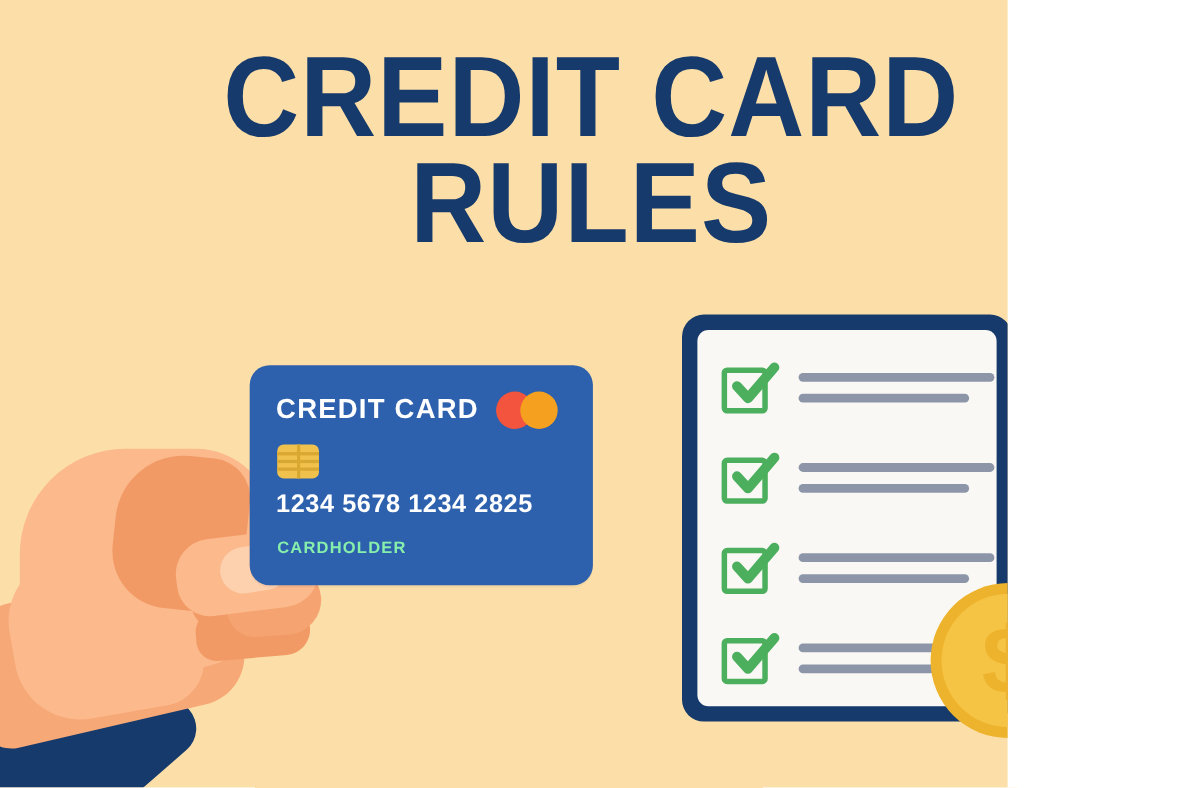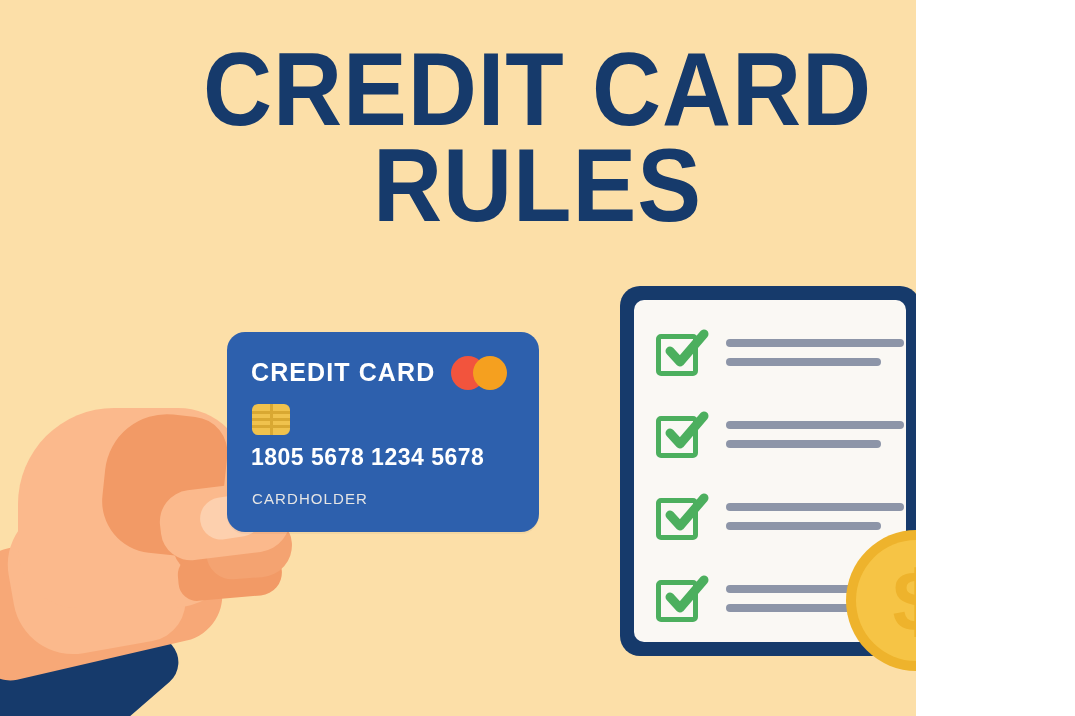--- a/index.html
+++ b/index.html
@@ -230,22 +230,22 @@
     font-family: "Liberation Sans", sans-serif;
     font-weight: bold;
     font-size: 23px;
     letter-spacing: 0.5px;
     white-space: nowrap;
   }
   .card-holder {
     position: absolute;
     left: 25px;
     top: 158px;
-    color: #e5e5e5;
-    font-weight: normal;
+    color: #86efac;
+    font-weight: bold;
     font-size: 15px;
     letter-spacing: 1.1px;
     white-space: nowrap;
   }
 
   
   .clipboard {
     position: absolute;
     left: 620px;
     top: 286px;
@@ -372,21 +372,21 @@
   <div class="credit-card">
     <div class="card-brand">CREDIT CARD</div>
     <div class="card-logo">
       <div class="logo-circle logo-left"></div>
       <div class="logo-circle logo-right"></div>
     </div>
     <div class="card-chip">
       <div class="chip-line l1"></div>
       <div class="chip-line l2"></div>
     </div>
-    <div class="card-number">1805 5678 1234 5678</div>
+    <div class="card-number">1234 5678 1234 2825</div>
     <div class="card-holder">CARDHOLDER</div>
   </div>
 
   <div class="clipboard">
     <div class="clipboard-paper"></div>
     <div class="check-rows">
 
       <div class="check-row">
         <div class="checkbox">
           <div class="box"></div>

